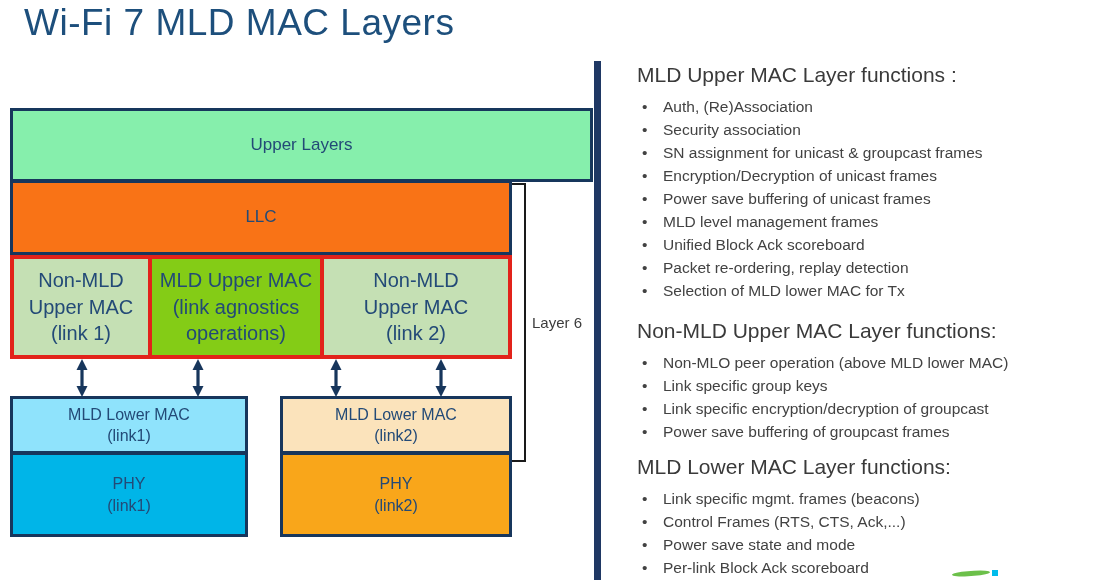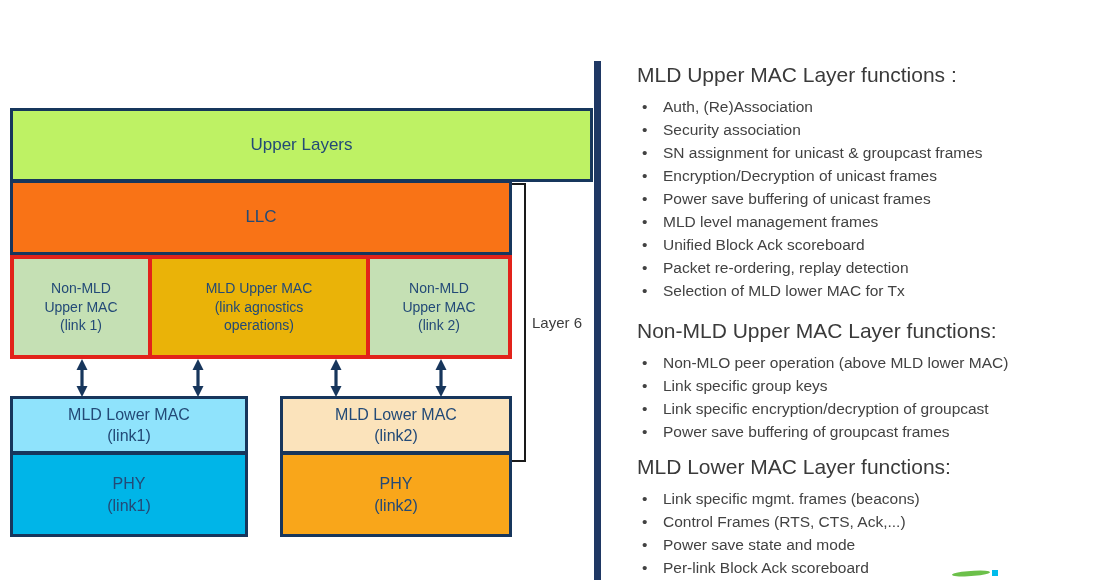--- a/index.html
+++ b/index.html
@@ -12,34 +12,34 @@
     font-size:37px; font-weight:400; color:#1D4F7C; letter-spacing:0.5px;
   }
   
   .block {
     position:absolute; box-sizing:border-box;
     display:flex; align-items:center; justify-content:center;
     text-align:center; color:#234A77; font-size:17px; line-height:1.32;
     white-space:pre-line;
   }
   .b-upper { left:10px; top:108px; width:583px; height:74px;
-    background:#bef264; border:3px solid #17365C; }
+    background:#86efac; border:3px solid #17365C; }
   .b-llc { left:10px; top:180px; width:502px; height:75px;
     background:#f97316; border:3px solid #17365C; }
   .row-mid {
     position:absolute; left:10px; top:255px; width:502px; height:104px;
     box-sizing:border-box; border:4px solid #E2231A; display:flex;
   }
   .row-mid .cell {
     box-sizing:border-box; display:flex; align-items:center; justify-content:center;
-    text-align:center; color:#234A77; font-size:14px; line-height:1.34;
+    text-align:center; color:#234A77; font-size:20px; line-height:1.34;
     white-space:pre-line;
   }
   .cell-g1 { width:134px; background:#C5E0B4; }
-  .cell-p  { width:222px; background:#eab308; border-left:4px solid #E2231A; border-right:4px solid #E2231A; }
+  .cell-p  { width:176px; background:#84cc16; border-left:4px solid #E2231A; border-right:4px solid #E2231A; }
   .cell-g2 { flex:1; background:#C5E0B4; }
   .stack {
     position:absolute; box-sizing:border-box; border:3px solid #17365C;
     display:flex; flex-direction:column;
   }
   .stack .cell {
     box-sizing:border-box; display:flex; align-items:center; justify-content:center;
     text-align:center; color:#234A77; font-size:16px; line-height:1.34;
     white-space:pre-line;
   }
@@ -75,20 +75,21 @@
   .logo-frag { position:absolute; left:950px; top:569px; width:55px; height:11px; }
   .logo-swoosh { position:absolute; left:2px; top:2px; width:38px; height:5px;
     background:#6CC04A; border-radius:50%/60%; transform:rotate(-4deg); }
   .logo-dot { position:absolute; left:42px; top:1px; width:6px; height:6px; background:#00BCEB; }
 </style>
 </head>
 <body>
 
 <div class="slide">
 
+  <h1 class="title">Wi-Fi 7 MLD MAC Layers</h1>
 
   <div>
 
     <div class="block b-upper">
       <span>Upper Layers</span>
     </div>
 
     <div class="block b-llc">
       <span>LLC</span>
     </div>

